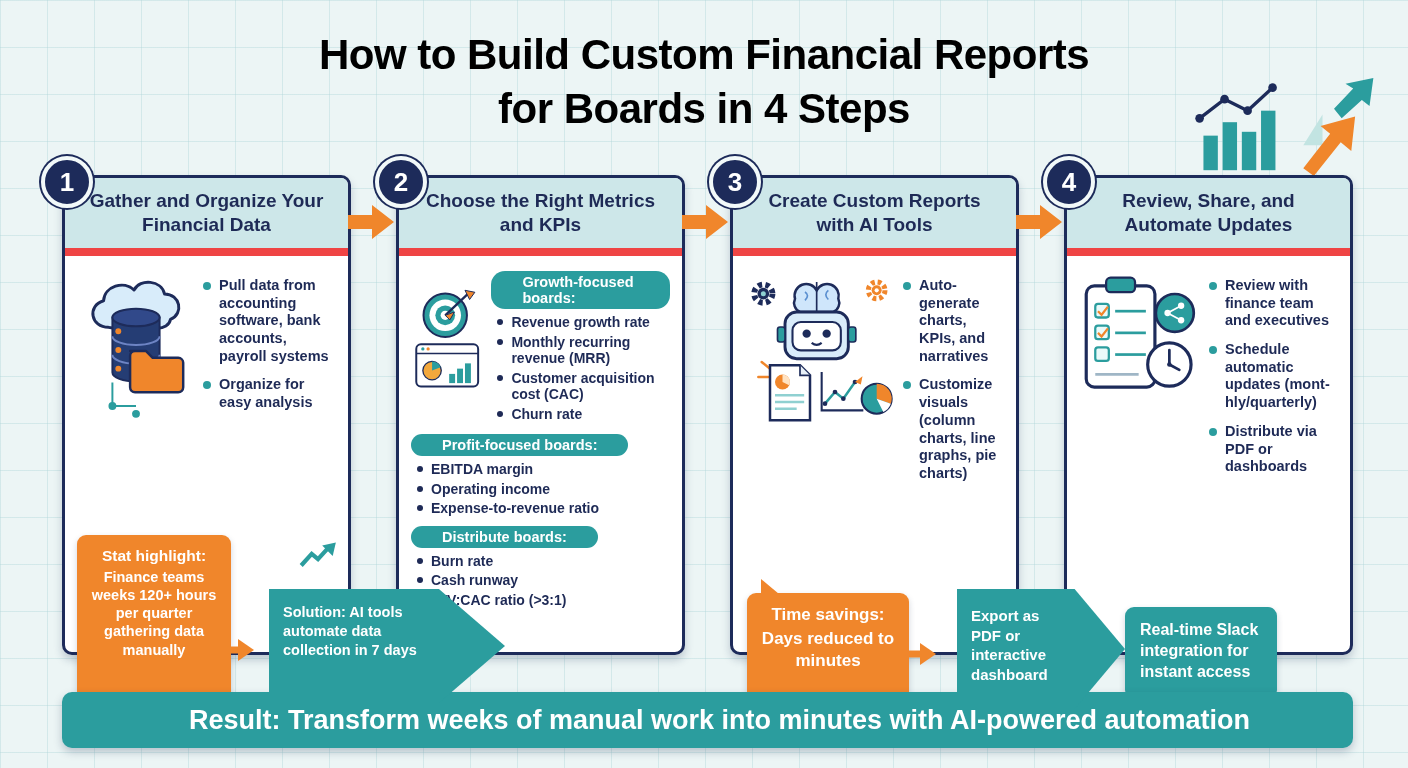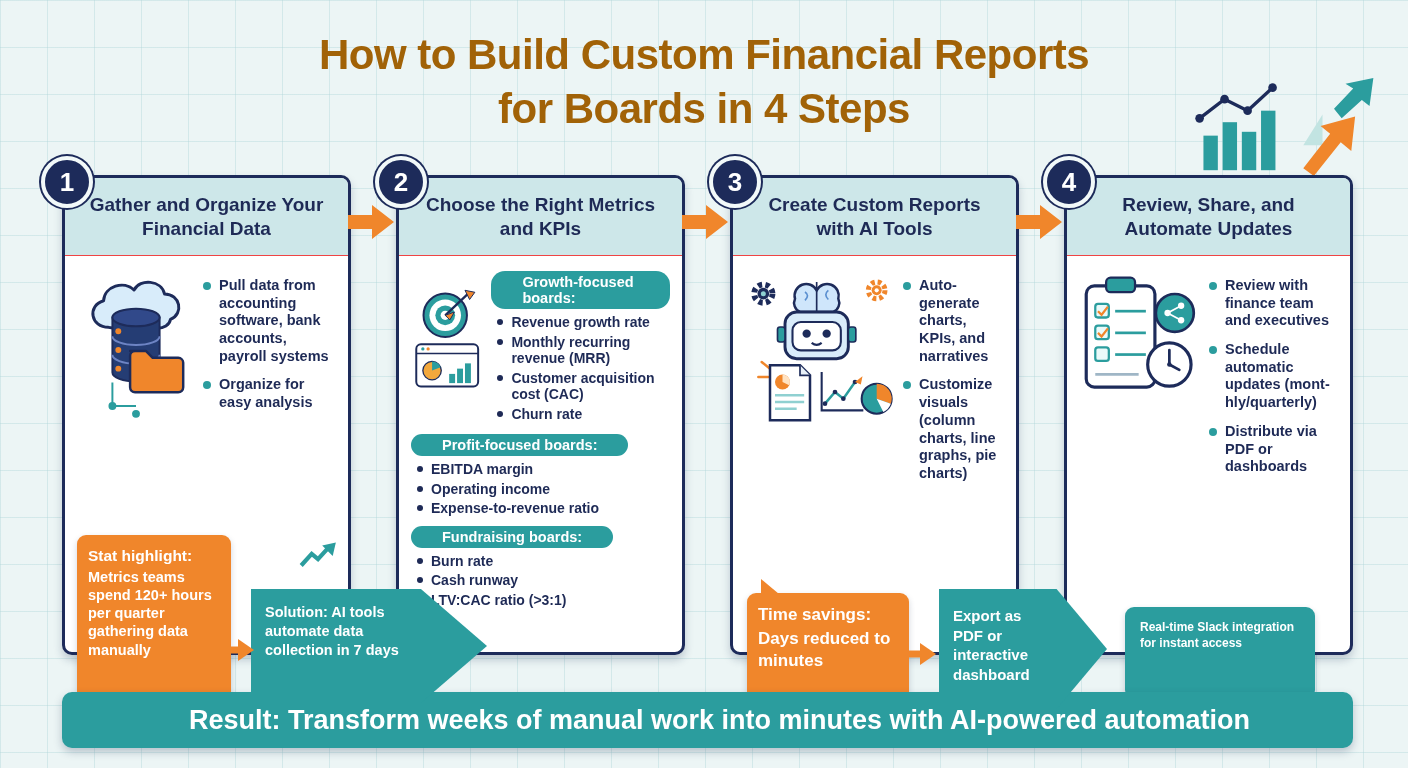--- a/index.html
+++ b/index.html
@@ -10,35 +10,35 @@
     background-image:
       linear-gradient(rgba(180,216,219,0.45) 1px, transparent 1px),
       linear-gradient(90deg, rgba(180,216,219,0.45) 1px, transparent 1px);
     background-size:47px 47px;
     overflow:hidden;
   }
   .canvas { position:relative; width:1408px; height:768px; }
 
   .page-title {
     position:absolute; top:28px; left:0; width:100%;
-    text-align:center; color:#a16207; font-weight:800;
+    text-align:center; color:#000000; font-weight:800;
     font-size:42px; line-height:1.28; letter-spacing:-0.5px;
   }
 
   .deco-chart { position:absolute; top:76px; right:26px; }
 
   .card {
     position:absolute; top:175px; width:289px; height:480px;
     background:#ffffff; border:3px solid #1d2b5a; border-radius:10px;
     box-shadow:0 5px 9px rgba(25,45,80,0.22);
   }
   .card1 { left:62px; } .card2 { left:396px; } .card3 { left:730px; } .card4 { left:1064px; }
 
   .card-header {
-    height:78px; background:#cde7e9; border-bottom:1px solid #ef4444;
+    height:78px; background:#cde7e9; border-bottom:8px solid #ef4444;
     border-radius:7px 7px 0 0; display:flex; align-items:center; justify-content:center;
     padding:0 16px; text-align:center;
     color:#1e2a56; font-weight:800; font-size:19px; line-height:1.25;
   }
   .card-body { position:absolute; top:81px; left:0; right:0; bottom:0; padding:12px 12px; }
 
   .badge {
     position:absolute; top:-22px; left:-24px; width:52px; height:52px;
     background:#1d2b5a; color:#ffffff; border-radius:50%;
     border:4px solid #f2f9f9; box-shadow:0 0 0 2px #1d2b5a;
@@ -74,50 +74,51 @@
   ul.plain li::before {
     content:""; position:absolute; left:0; top:5px; width:6px; height:6px;
     border-radius:50%; background:#1e2a56;
   }
   .group { margin-top:9px; }
 
   .stat-box {
     position:absolute; background:#f0862b; color:#ffffff; border-radius:9px;
     padding:11px 11px; line-height:1.26; font-size:14.5px; font-weight:600;
     box-shadow:0 3px 6px rgba(25,45,80,0.2);
+    text-align:center;
   }
   .stat-box .lbl { display:block; font-weight:800; font-size:15.5px; margin-bottom:2px; }
   .stat-box b { font-weight:800; }
   .stat1 { left:12px; top:276px; width:154px; height:182px; }
   .stat3 { left:14px; top:334px; width:162px; height:122px; font-size:17px; line-height:1.3; }
   .stat3::before {
     content:""; position:absolute; top:-14px; left:14px;
     border-right:18px solid transparent; border-bottom:15px solid #f0862b;
   }
 
   .solution-box {
     position:absolute; background:#2b9d9e; color:#ffffff; z-index:6;
-    font-size:14.5px; font-weight:600; line-height:1.3;
+    font-size:14.5px; font-weight:600; line-height:1.3;margin-left:18px;
   }
   .solution-box .lbl { font-weight:800; }
   .sol1 {
     left:186px; top:330px; width:236px; height:114px;
     clip-path:polygon(0 0, 72% 0, 100% 50%, 72% 100%, 0 100%);
     padding:14px 70px 12px 14px;
   }
   .sol3 {
     left:206px; top:330px; width:168px; height:120px;
     clip-path:polygon(0 0, 70% 0, 100% 50%, 70% 100%, 0 100%);
     padding:17px 54px 12px 14px; font-size:15px;
   }
 
   .callout4 {
-    position:absolute; left:58px; top:348px; width:190px; min-height:92px;
+    position:absolute; left:58px; top:348px; width:152px; min-height:92px;
     background:#2b9d9e; border-radius:9px; padding:13px 15px;
-    color:#ffffff; font-weight:800; font-size:12px; line-height:1.3;
+    color:#ffffff; font-weight:800; font-size:16px; line-height:1.3;
     box-shadow:0 3px 6px rgba(25,45,80,0.2);
   }
 
   .mini-arrow { position:absolute; z-index:7; }
   .ma1 { left:160px; top:378px; } .ma3 { left:174px; top:382px; }
   .growth1 { position:absolute; left:232px; top:280px; }
 
   .result-banner {
     position:absolute; left:62px; top:692px; width:1291px; height:56px;
     background:#2b9d9e; border-radius:10px;
@@ -171,21 +172,21 @@
             <circle cx="60" cy="144" r="4" fill="#2b9d9e"></circle>
         </svg>
         <ul class="dots">
           <li>Pull data from accounting software, bank accounts, payroll systems</li>
           <li>Organize for easy analysis</li>
         </ul>
       </div>
 
       <div class="stat-box stat1">
         <span class="lbl">Stat highlight:</span>
-        <span>Metrics teams spend </span><b>120+ hours</b><span> per quarter gathering data manually</span>
+        <span>Finance teams weeks </span><b>120+ hours</b><span> per quarter gathering data manually</span>
       </div>
 
       <svg class="growth1" width="42" height="32" viewBox="0 0 40 30">
         <path d="M4 25 L14 14 L20 19 L30 8" stroke="#2b9d9e" stroke-width="4" fill="none"></path>
         <path d="M24 6 L37 3 L34 16 Z" fill="#2b9d9e"></path>
       </svg>
 
       <svg class="mini-arrow ma1" width="30" height="26" viewBox="0 0 30 26">
         <path d="M2 13 h13" stroke="#f0862b" stroke-width="7"></path>
         <path d="M13 2 L29 13 L13 24 Z" fill="#f0862b"></path>
@@ -232,21 +233,21 @@
       </div>
       <div class="group">
         <span class="pill">Profit-focused boards:</span>
         <ul class="plain">
           <li>EBITDA margin</li>
           <li>Operating income</li>
           <li>Expense-to-revenue ratio</li>
         </ul>
       </div>
       <div class="group">
-        <span class="pill">Fundraising boards:</span>
+        <span class="pill">Distribute boards:</span>
         <ul class="plain">
           <li>Burn rate</li>
           <li>Cash runway</li>
           <li>LTV:CAC ratio (&gt;3:1)</li>
         </ul>
       </div>
     </div>
   </div>
 
   <div class="card card3">

